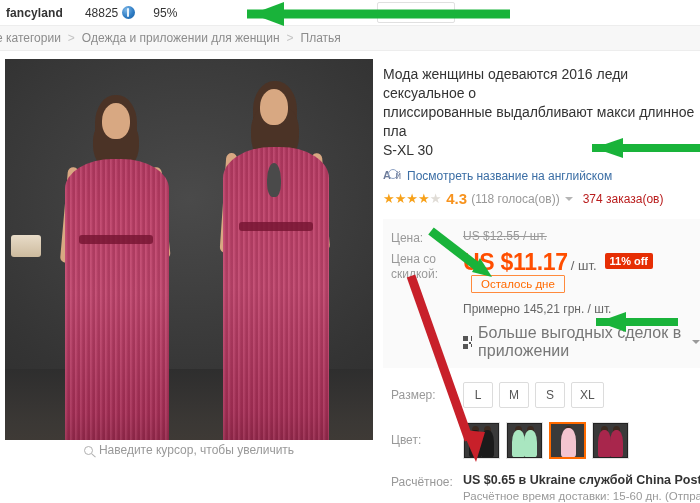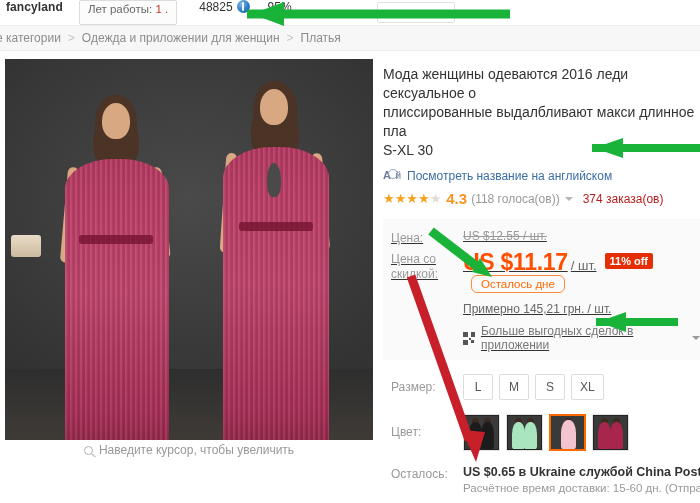--- a/index.html
+++ b/index.html
@@ -11,21 +11,21 @@
     font-family: "Liberation Sans", sans-serif;
     font-size: 12px;
     color: #333;
   }
   #page { position: relative; width: 700px; height: 503px; overflow: hidden; background:#fff; }
 
   
   .seller-bar {
     position: absolute; left: 0; top: 0; width: 580px; height: 25px;
     background: #ffffff;
-    display: flex; 
+    display: flex; align-items: center;
     padding-left: 6px;
   }
   .seller-name { font-size: 12px; font-weight: bold; color: #333; letter-spacing: .1px; }
   .years-badge {
     margin-left: 16px;
     border: 1px solid #dcdcdc; border-radius: 2px;
     background: #fcfcfc;
     font-size: 11.5px; color: #666;
     padding: 2px 8px 3px 8px;
     line-height: 13px;
@@ -198,41 +198,40 @@
   .row .lab {
     width: 72px; flex: 0 0 72px; color: #999; font-size: 12px; line-height: 15px;
     padding-top: 2px;
   }
   .row .val { flex: 1; min-width: 0; }
 
   .price-block {
     margin-top: 12px;
     background: #fafafa;
     padding: 6px 0 8px 0;
-    text-decoration: underline;
   }
   .price-block .row { margin-top: 4px; padding-left: 8px; }
   .old-price { color: #999; text-decoration: line-through; font-size: 12px; }
   .new-price {
     color: #ff4e00; font-size: 23px; font-weight: bold; line-height: 25px;
     letter-spacing: -.3px;
   }
   .per-unit { color: #666; font-size: 13px; font-weight: normal; margin-left: 3px; }
   .off-badge {
     display: inline-block; background: #e62e04; color: #fff;
     font-size: 11px; font-weight: bold; border-radius: 2px;
     padding: 2px 5px; margin-left: 8px; vertical-align: 5px;
   }
   .days-left {
     display: inline-block; border: 1px solid #ff8a3c; color: #ff6a00;
-    border-radius: 6px; font-size: 11.5px; padding: 2px 9px;
+    border-radius: 1px; font-size: 11.5px; padding: 2px 9px;
     margin-left: 8px; vertical-align: 5px; white-space: nowrap;
   }
   .approx { color: #666; font-size: 12px; margin: 6px 0 0 80px; }
-  .app-deals { margin: 8px 0 0 80px; display:flex; align-items:center; font-size:12px; color:#777; }
+  .app-deals { margin: 8px 0 0 80px; display:flex; align-items:center; font-size:16px; color:#777; }
   .qr-icon {
     display:inline-block; width:13px; height:13px; margin-right:6px;
     background:
       linear-gradient(#555,#555) 0 0/5px 5px no-repeat,
       linear-gradient(#555,#555) 8px 0/5px 5px no-repeat,
       linear-gradient(#555,#555) 0 8px/5px 5px no-repeat,
       linear-gradient(#555,#555) 8px 8px/3px 3px no-repeat,
       linear-gradient(#555,#555) 6px 6px/2px 2px no-repeat;
   }
   .app-deals .caret {
@@ -275,24 +274,20 @@
   
   .arrow-svg { position: absolute; left:0; top:0; width:700px; height:503px; pointer-events:none; }
 </style>
 </head>
 <body>
 
 <div id="page">
 
   <div class="seller-bar">
     <span class="seller-name">fancyland</span>
-    <span class="years-badge">
-      <span>Лет работы:</span>
-      <span class="num">1 .</span>
-    </span>
     <span class="feedback-count">
       <span>48825</span><span class="medal-icon"></span>
     </span>
     <span class="positive-pct">95%</span>
   </div>
   <div class="top-hidden-btn"></div>
 
   <div class="breadcrumb">
     <span class="crumb first">се категории</span>
     <span class="sep">&gt;</span>
@@ -421,21 +416,21 @@
                 <span class="h2"></span>
               <span class="d1" style="background:#a8264c"></span>
                 <span class="d2" style="background:#a8264c"></span>
               </div>
           </div>
         </div>
       </div>
     </div>
 
     <div class="row" style="margin-top:14px;padding-left:8px">
-      <div class="lab">Осталось:</div>
+      <div class="lab">Расчётное:</div>
       <div class="val">
         <div class="ship-main">US $0.65 в Ukraine службой China Post Register</div>
         <div class="ship-sub">Расчётное время доставки: 15-60 дн. (Отправка в</div>
       </div>
     </div>
 
   </div>
 
   <svg class="arrow-svg" viewBox="0 0 700 503">
     <defs>

